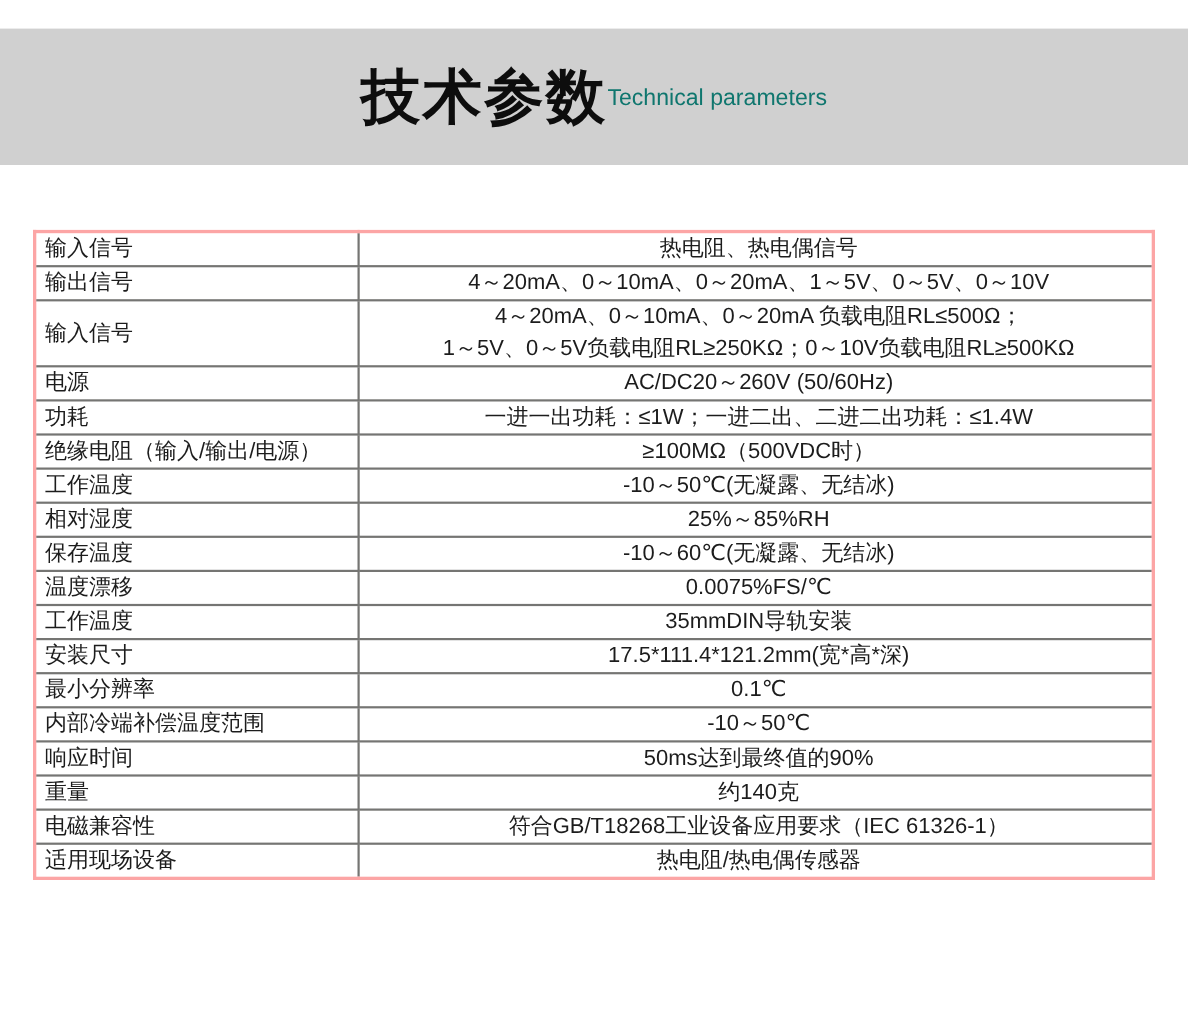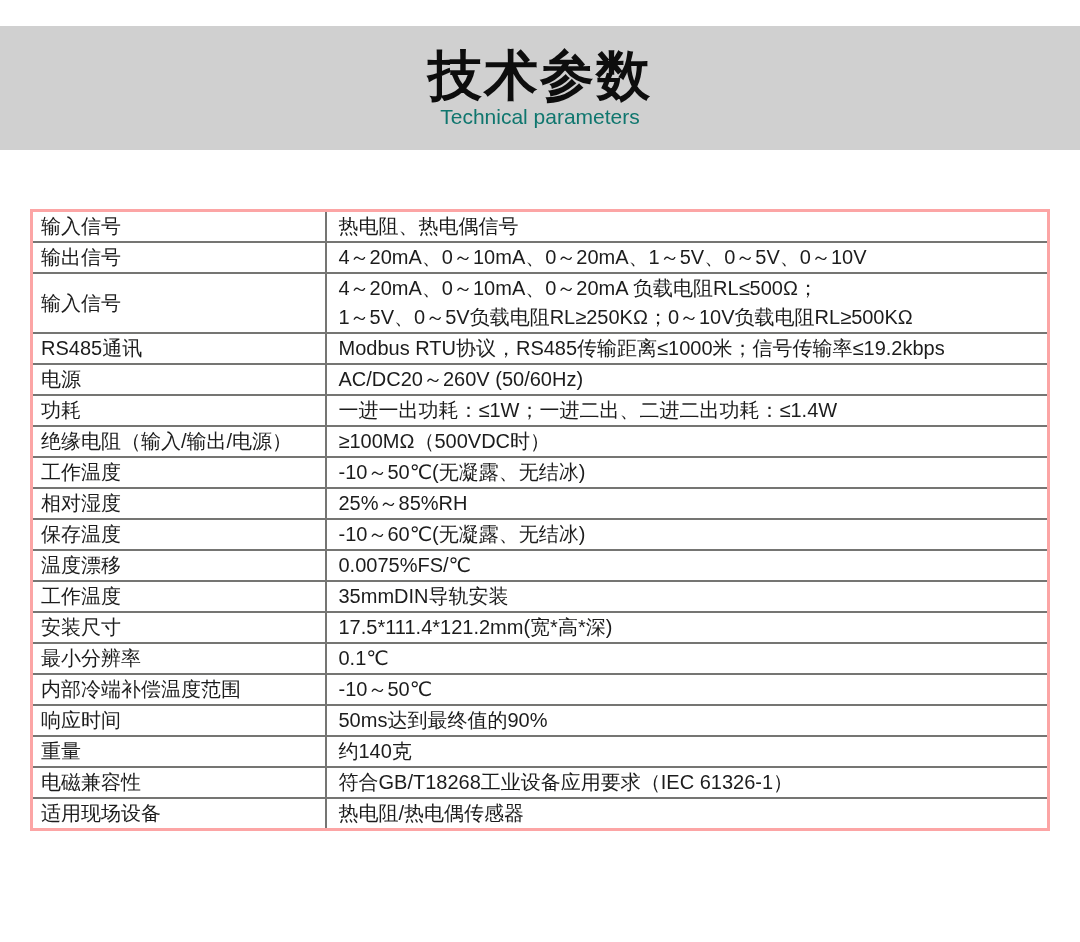--- a/index.html
+++ b/index.html
@@ -10,21 +10,21 @@
   }
   body { height: 942px; overflow: hidden; }
 
   
   .banner {
     margin-top: 26px;
     width: 1080px;
     height: 124px;
     background: #d0d0d0;
     display: flex;
-    flex-direction: column;
+    flex-direction: row;
     align-items: center;
     justify-content: center;
   }
   .banner-title {
     font-size: 54px;
     font-weight: 700;
     color: #0d0d0d;
     letter-spacing: 2px;
     line-height: 1.05;
   }
@@ -55,20 +55,21 @@
     overflow: hidden;
     white-space: pre-line;
   }
   td.param-label {
     width: 294px;
     padding: 0 4px 0 8px;
     border-right: 2px solid #4a4a48;
   }
   td.param-value {
     padding: 0 6px 0 12px;
+    text-align: center;
   }
 </style>
 </head>
 <body>
 
 <div class="banner">
   <div class="banner-title">技术参数</div>
   <div class="banner-subtitle">Technical parameters</div>
 </div>
 
@@ -80,24 +81,20 @@
           <td class="param-value">热电阻、热电偶信号</td>
         </tr>
         <tr>
           <td class="param-label">输出信号</td>
           <td class="param-value">4～20mA、0～10mA、0～20mA、1～5V、0～5V、0～10V</td>
         </tr>
         <tr>
           <td class="param-label">输入信号</td>
           <td class="param-value">4～20mA、0～10mA、0～20mA 负载电阻RL≤500Ω；
 1～5V、0～5V负载电阻RL≥250KΩ；0～10V负载电阻RL≥500KΩ</td>
-        </tr>
-        <tr>
-          <td class="param-label">RS485通讯</td>
-          <td class="param-value">Modbus RTU协议，RS485传输距离≤1000米；信号传输率≤19.2kbps</td>
         </tr>
         <tr>
           <td class="param-label">电源</td>
           <td class="param-value">AC/DC20～260V (50/60Hz)</td>
         </tr>
         <tr>
           <td class="param-label">功耗</td>
           <td class="param-value">一进一出功耗：≤1W；一进二出、二进二出功耗：≤1.4W</td>
         </tr>
         <tr>

